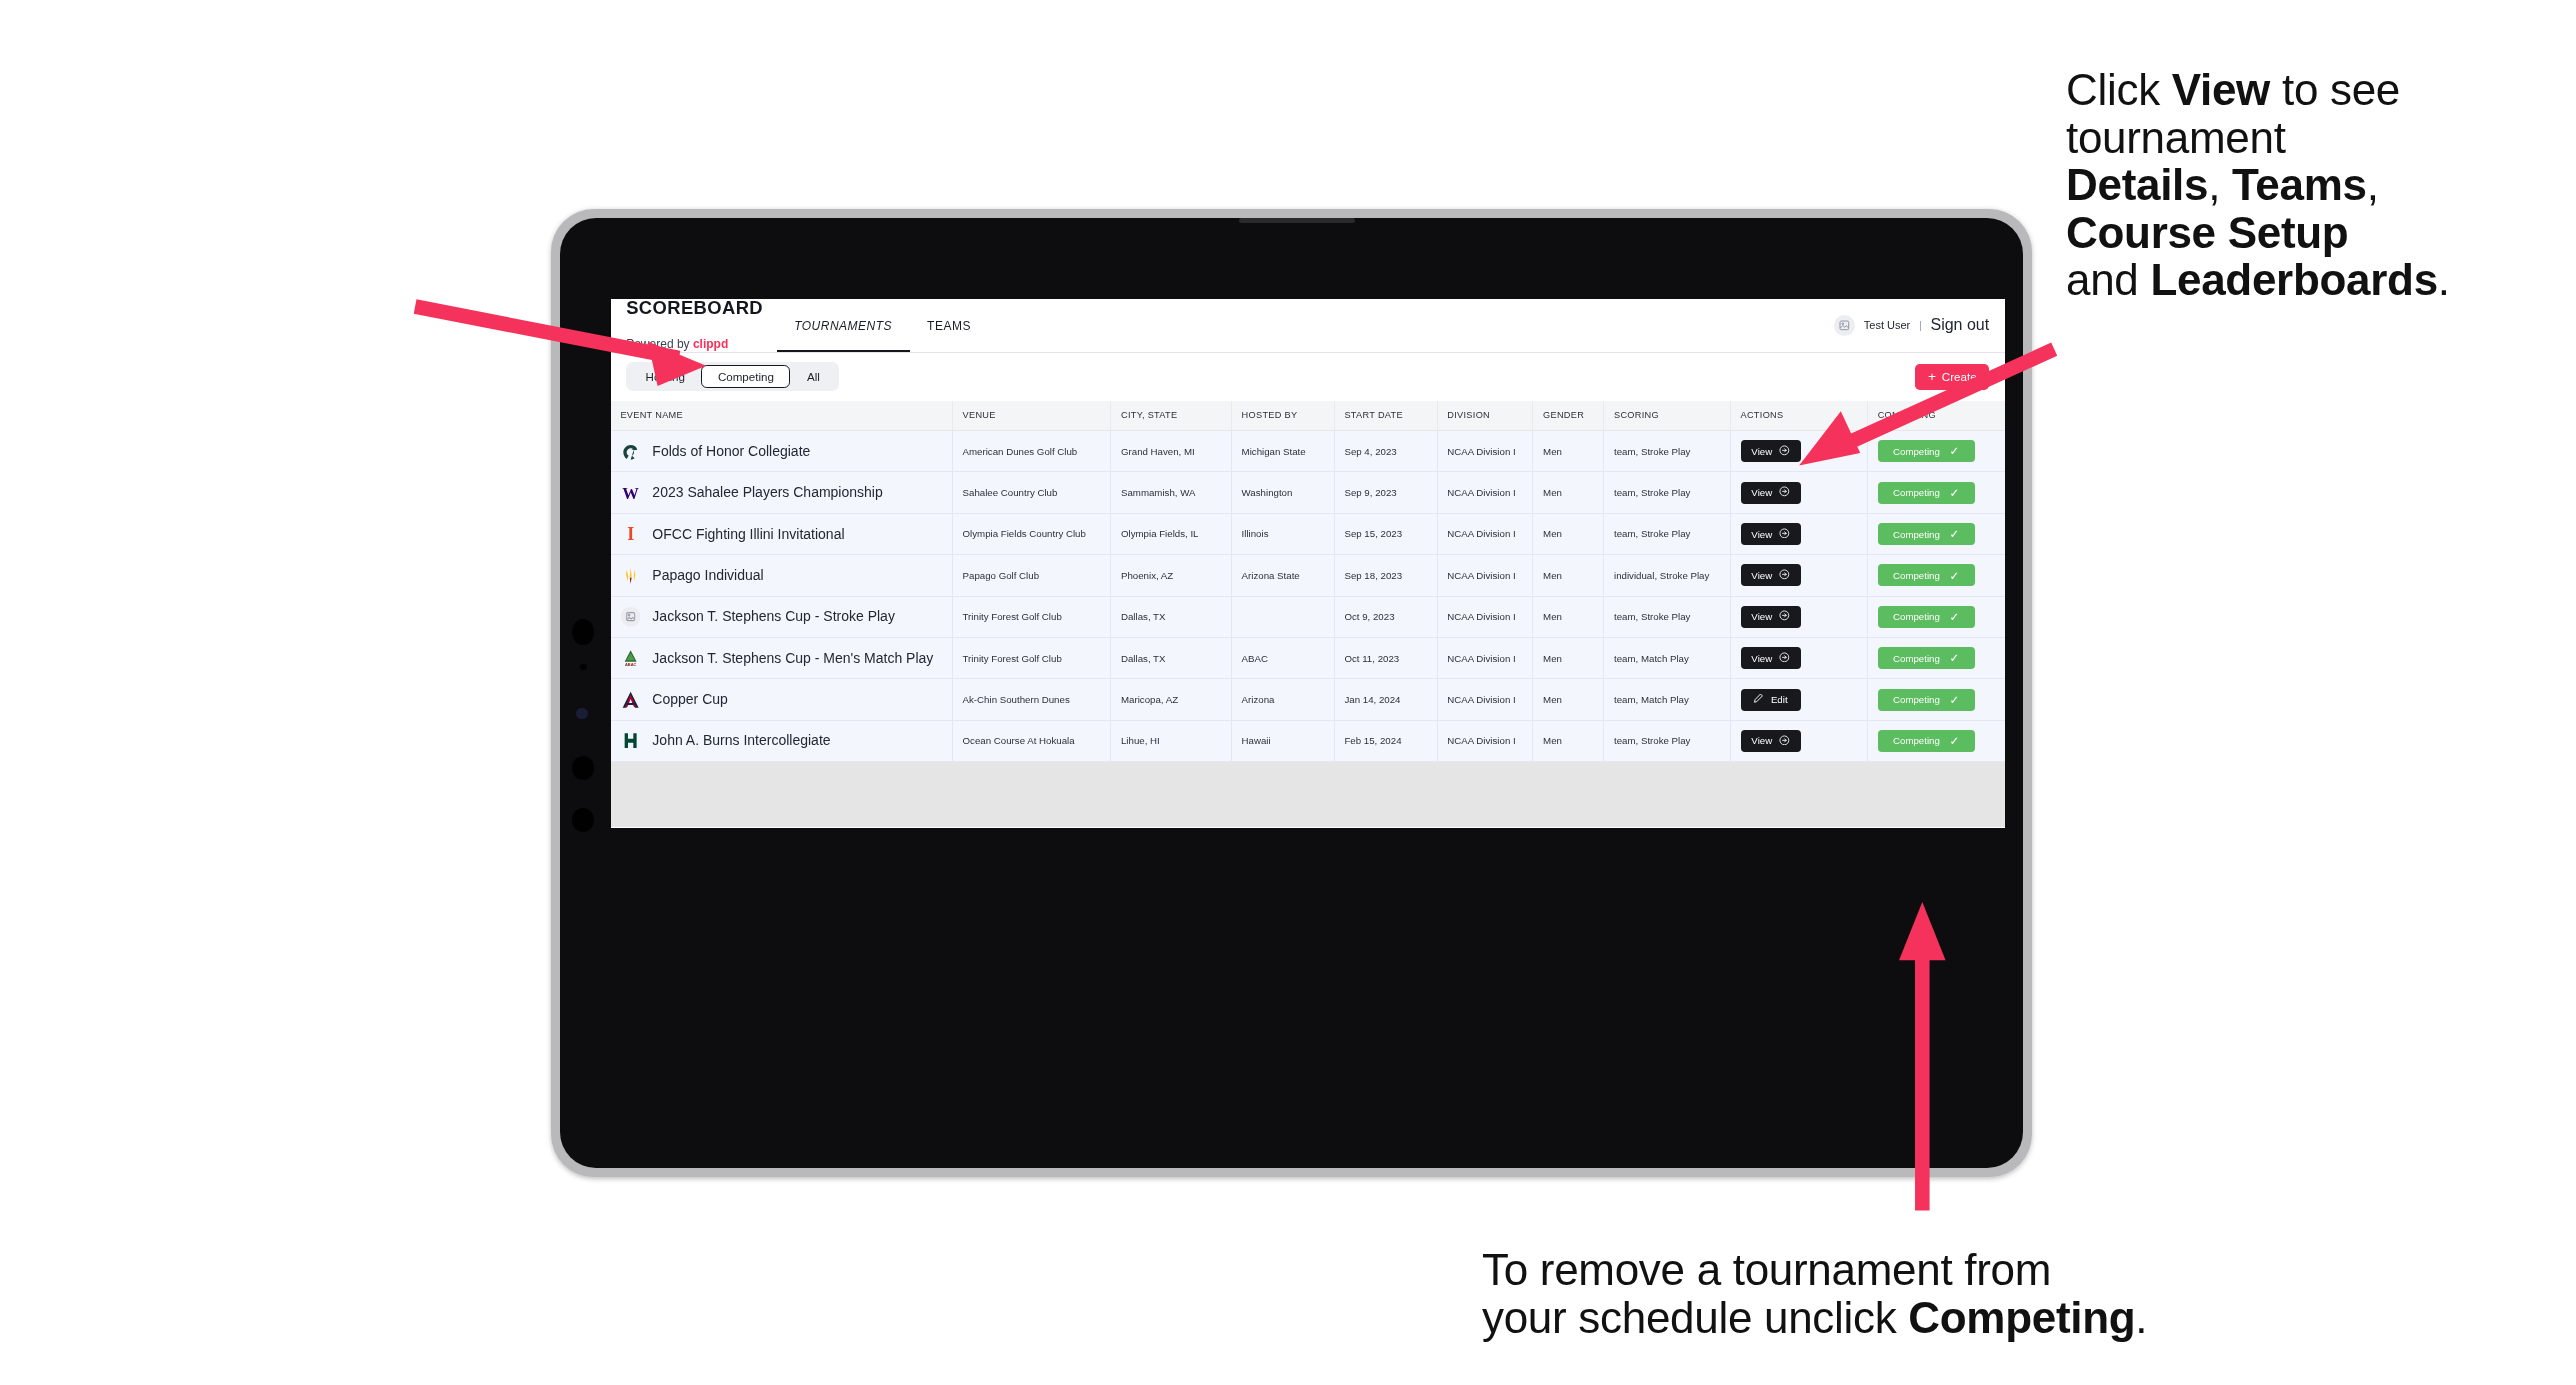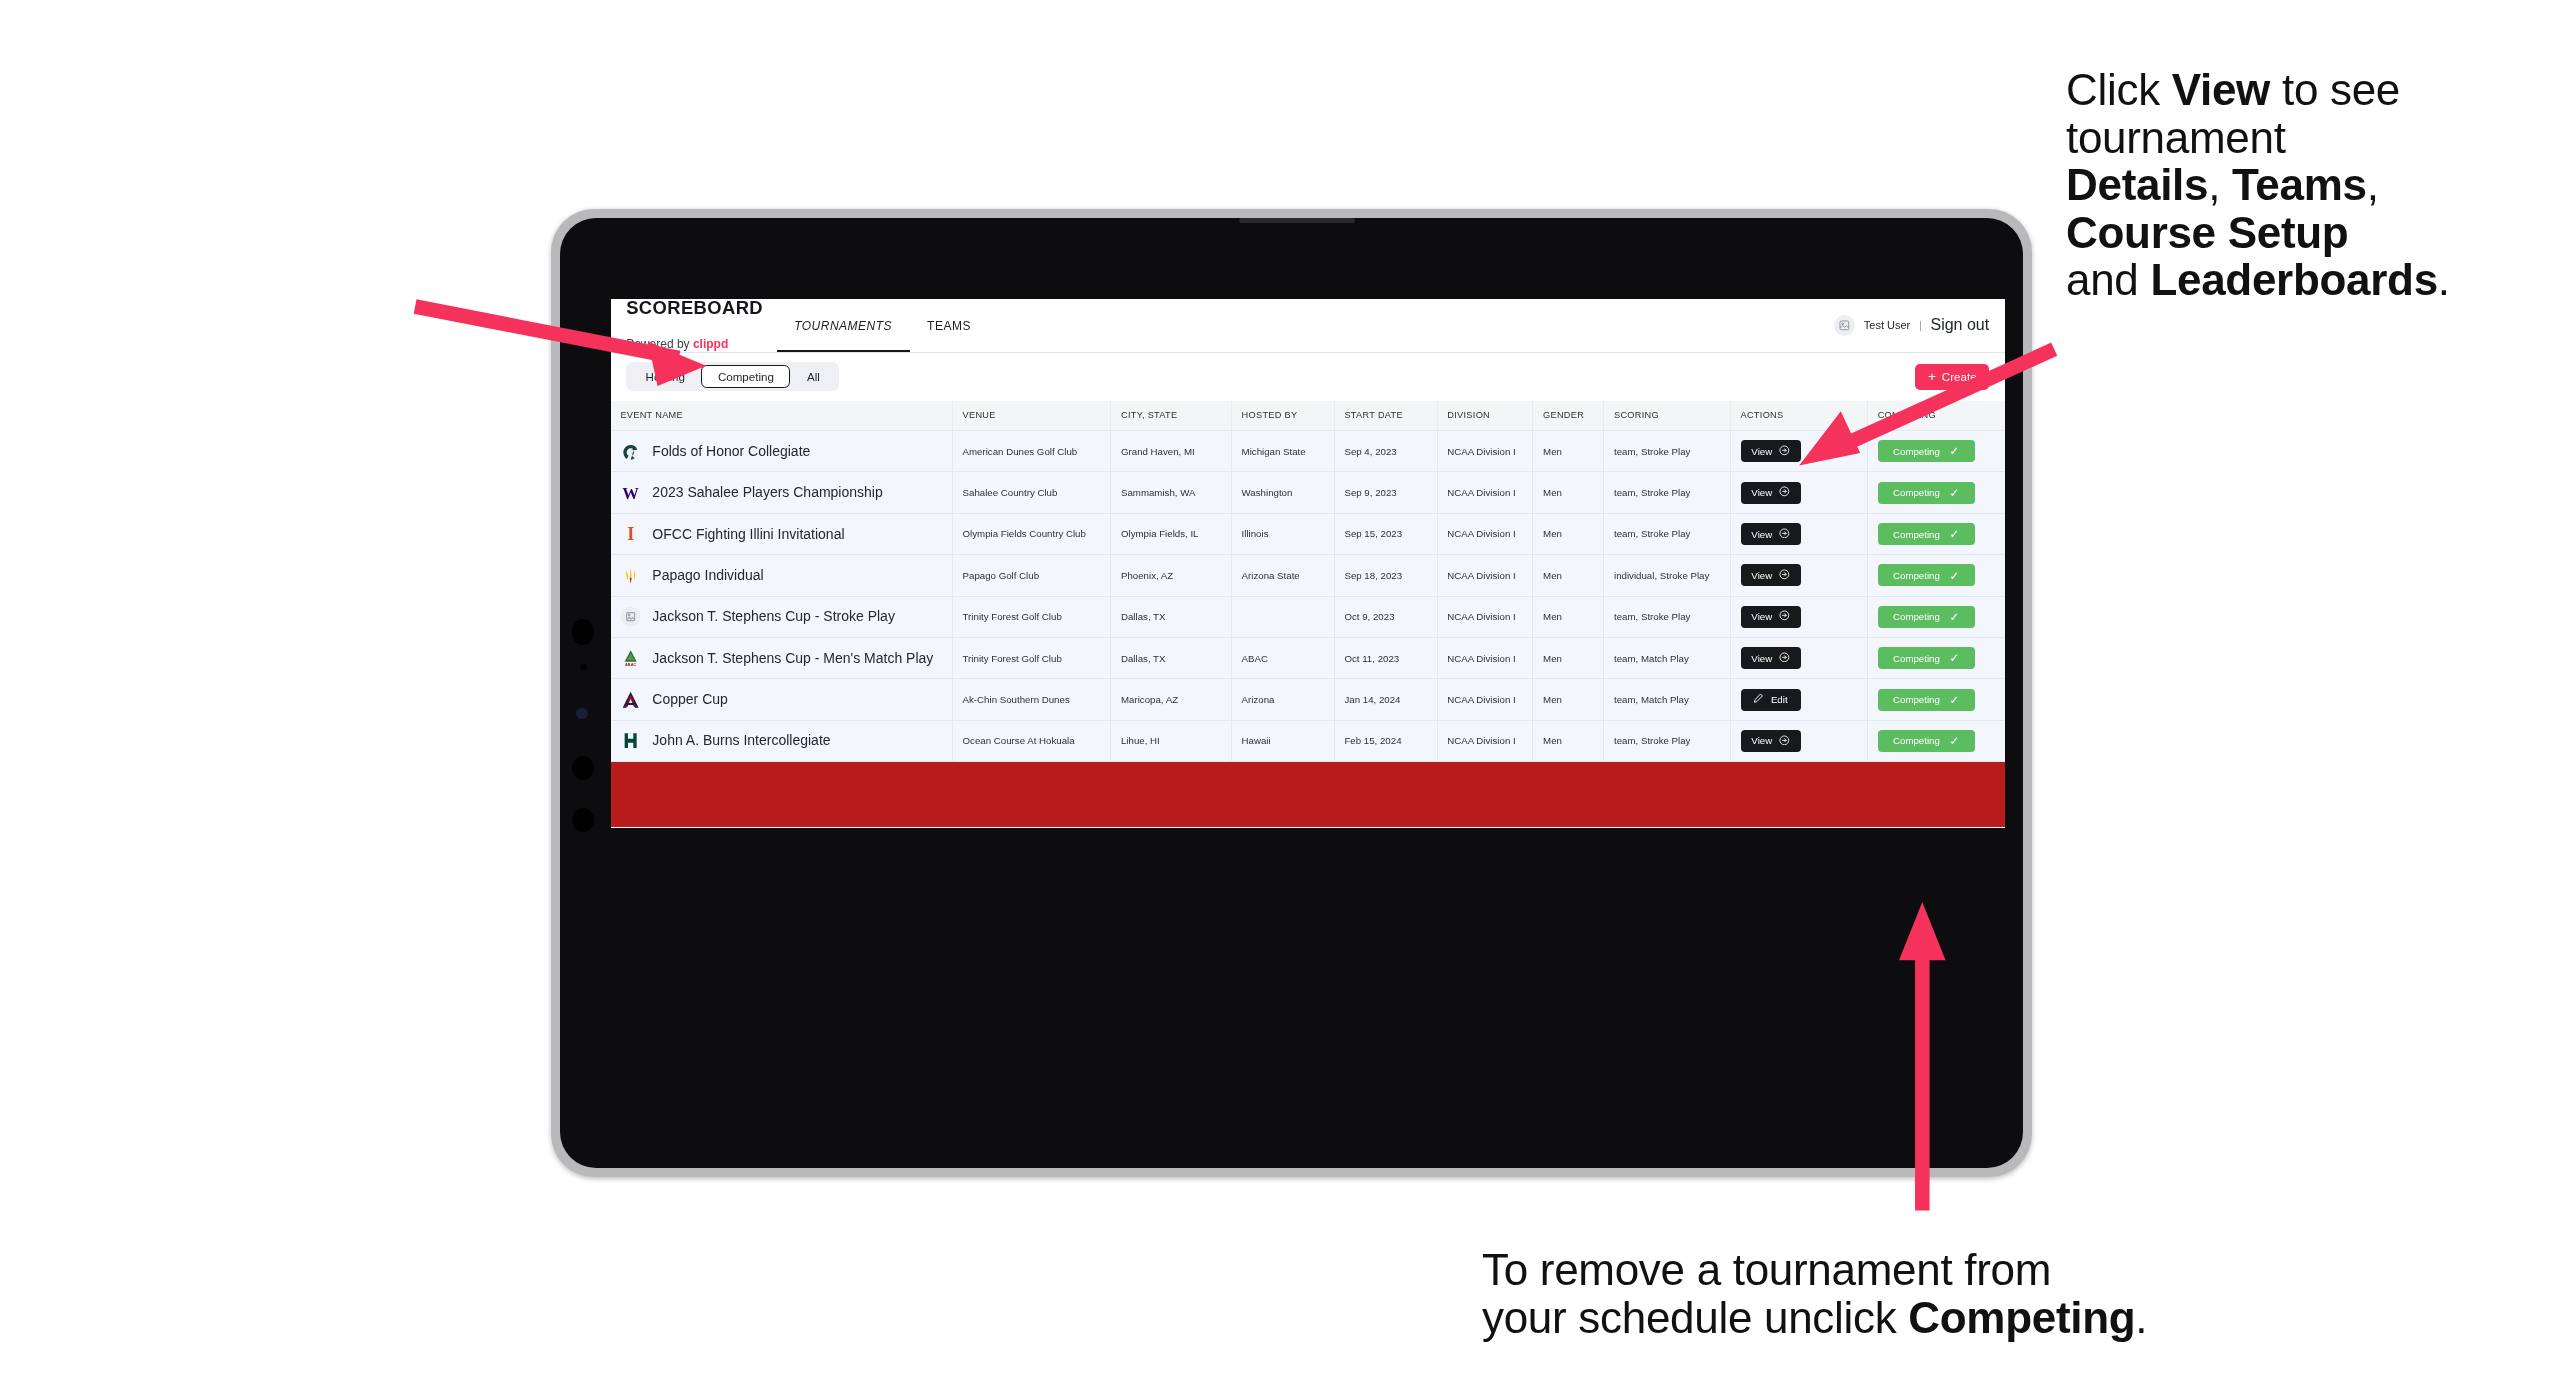--- a/index.html
+++ b/index.html
@@ -112,21 +112,21 @@
   .seg.active { background:#ffffff; border-color:#15181d; font-weight:400; }
   #toolbar-spacer { flex:1; }
   #create-btn {
     background:#f5325b; color:#fff; font-size:11.6px; border-radius:4.8px;
     height:26px; display:flex; align-items:center; gap:5.8px; padding: 0 12.6px;
     cursor:pointer; border:none;
   }
   #create-btn .plus { font-size:13.6px; line-height:1; }
 
   
-  #table-wrap { background:#b91c1c; height: 426px; }
+  #table-wrap { background:#e5e5e5; height: 426px; }
   table#grid { width:100%; border-collapse: collapse; table-layout: fixed; }
   #grid thead th {
     background:#f4f5f7; color:#2b3039; font-size:9.2px; letter-spacing:0.3px;
     font-weight:400; text-align:left; padding: 9.7px 9.7px; height:27px;
     border-bottom:1px solid #e4e7ec; border-right:1px solid #e8eaee;
     white-space:nowrap;
   }
   #grid thead th:last-child { border-right:none; }
   #grid tbody td {
     background:#f3f7fd; font-size:9.7px; color:#2b3039; padding: 8.7px 9.7px;

